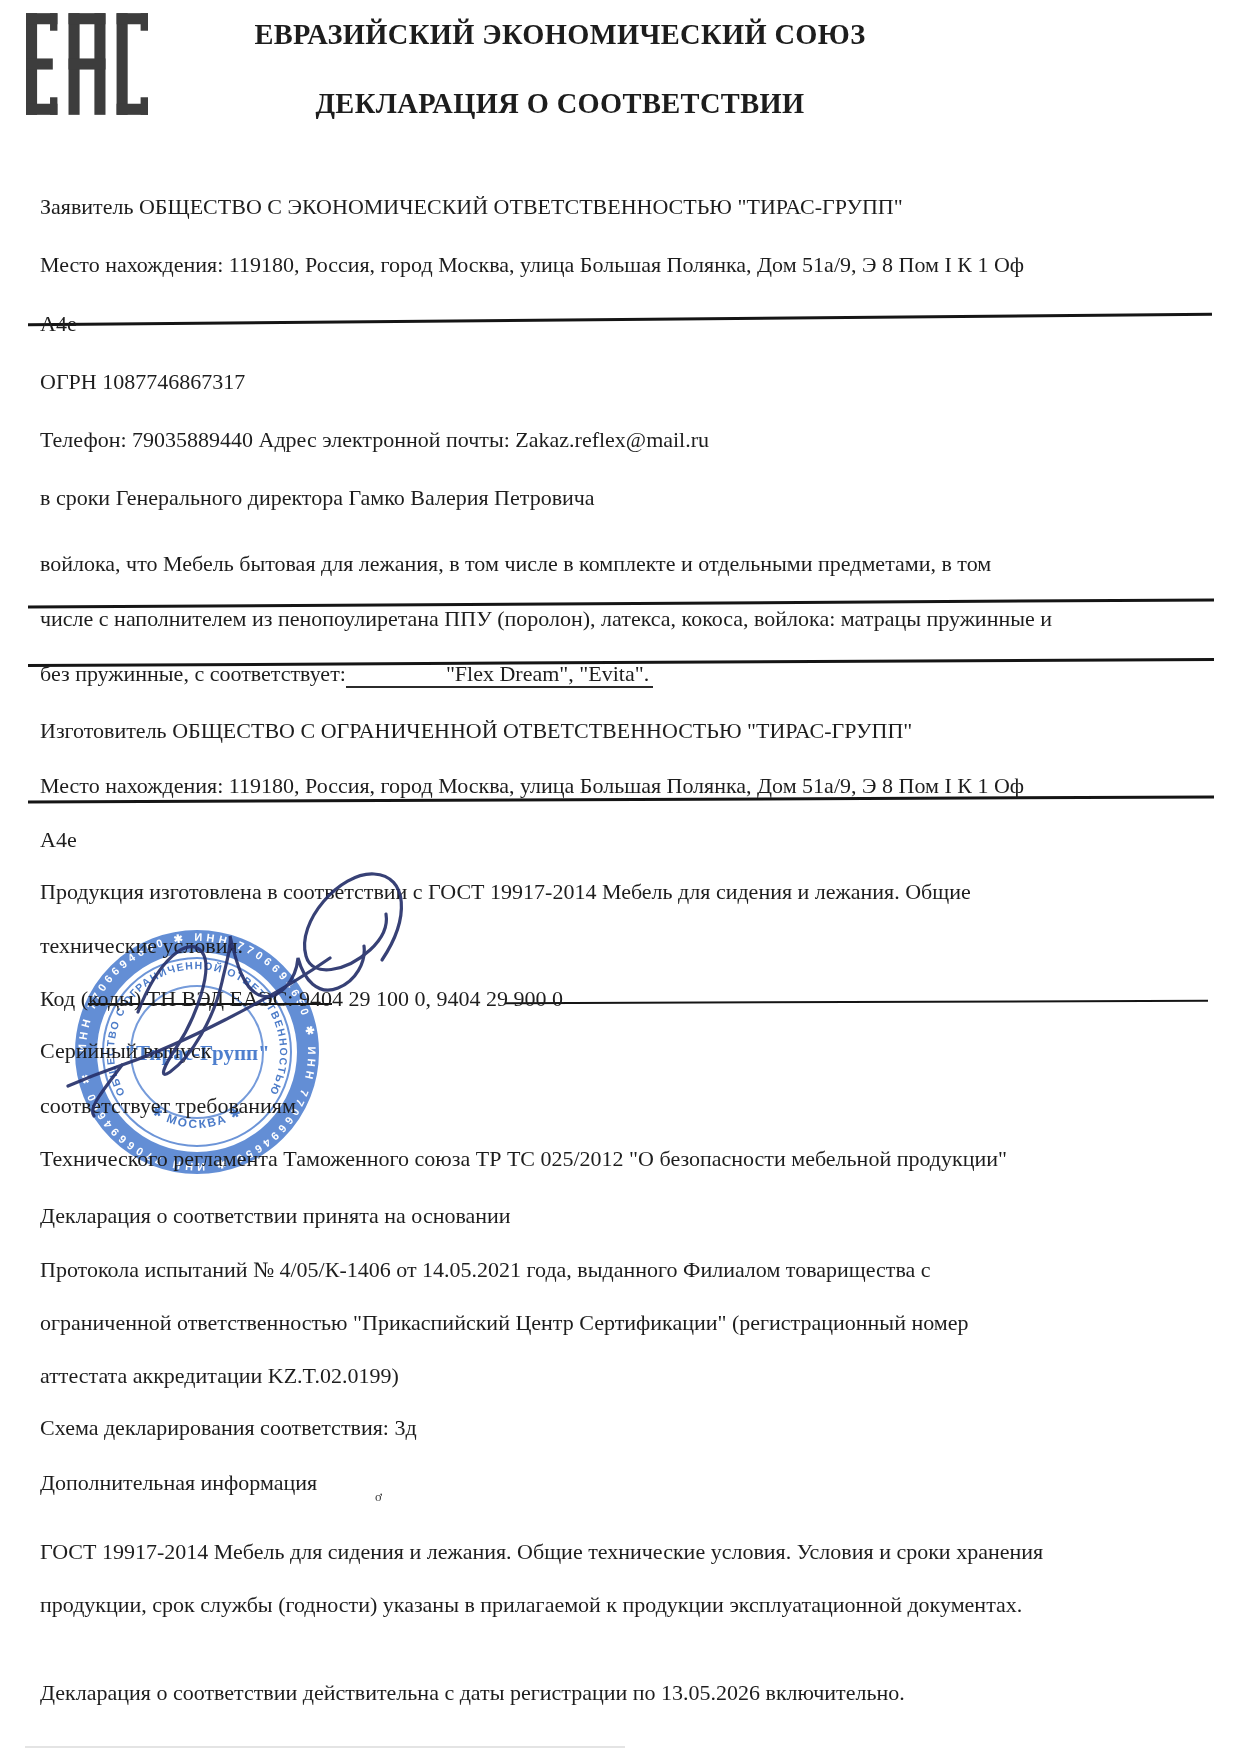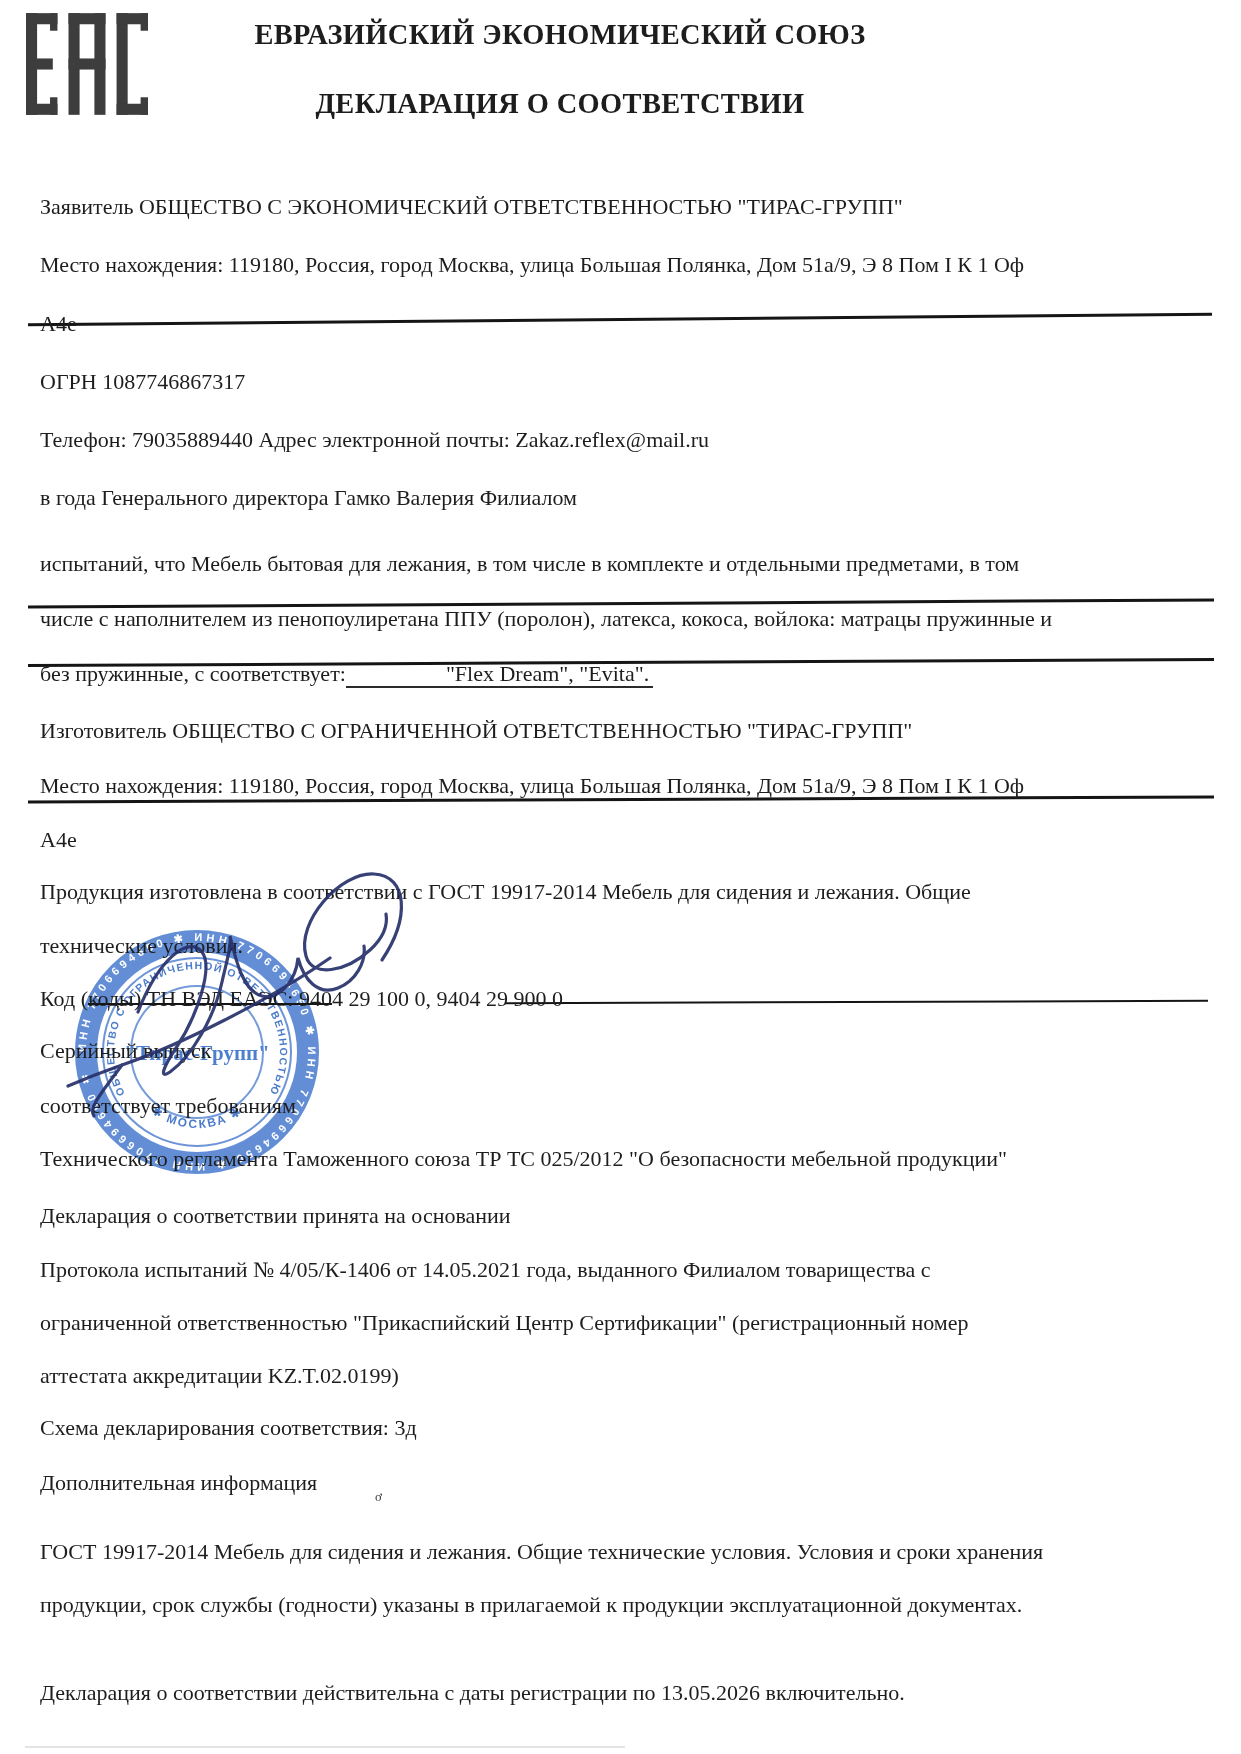--- a/index.html
+++ b/index.html
@@ -47,25 +47,25 @@
   </svg>
 
   <div class="ttl txt" style="top:18px;">ЕВРАЗИЙСКИЙ ЭКОНОМИЧЕСКИЙ СОЮЗ</div>
   <div class="ttl txt" style="top:54px;">ДЕКЛАРАЦИЯ О СООТВЕТСТВИИ</div>
 
   <div class="bl txt" style="top:128px;"><span class="b">Заявитель</span><span> ОБЩЕСТВО С ЭКОНОМИЧЕСКИЙ ОТВЕТСТВЕННОСТЬЮ "ТИРАС-ГРУПП"</span></div>
   <div class="bl txt" style="top:160px;">Место нахождения: 119180, Россия, город Москва, улица Большая Полянка, Дом 51а/9, Э 8 Пом I К 1 Оф</div>
   <div class="bl txt" style="top:193px;">А4е</div>
   <div class="bl txt" style="top:225px;">ОГРН 1087746867317</div>
   <div class="bl txt" style="top:257px;">Телефон: 79035889440 Адрес электронной почты: Zakaz.reflex@mail.ru</div>
-  <div class="bl txt" style="top:289px;"><span class="b">в года</span><span> Генерального директора Гамко Валерия Филиалом</span></div>
+  <div class="bl txt" style="top:289px;"><span class="b">в сроки</span><span> Генерального директора Гамко Валерия Петровича</span></div>
 
   <div class="rule" style="top:318px;left:28px;width:1184px;transform:rotate(-0.5deg);"></div>
 
-  <div class="bl txt" style="top:329px;"><span class="b">испытаний, что</span><span> Мебель бытовая для лежания, в том числе в комплекте и отдельными предметами, в том</span></div>
+  <div class="bl txt" style="top:329px;"><span class="b">войлока, что</span><span> Мебель бытовая для лежания, в том числе в комплекте и отдельными предметами, в том</span></div>
   <div class="bl txt" style="top:358px;">числе с наполнителем из пенопоулиретана ППУ (поролон), латекса, кокоса, войлока: матрацы пружинные и</div>
   <div class="bl txt" style="top:387px;"><span>без пружинные, с соответствует:</span><span class="marks">"Flex Dream", "Evita".</span></div>
   <div class="bl txt" style="top:418px;">Изготовитель ОБЩЕСТВО С ОГРАНИЧЕННОЙ ОТВЕТСТВЕННОСТЬЮ "ТИРАС-ГРУПП"</div>
   <div class="bl txt" style="top:447px;">Место нахождения: 119180, Россия, город Москва, улица Большая Полянка, Дом 51а/9, Э 8 Пом I К 1 Оф</div>
   <div class="bl txt" style="top:475px;">А4е</div>
   <div class="bl txt" style="top:501px;">Продукция изготовлена в соответствии с ГОСТ 19917-2014 Мебель для сидения и лежания. Общие</div>
   <div class="bl txt" style="top:529px;">технические условия.</div>
   <div class="bl txt" style="top:556px;">Код (коды) ТН ВЭД ЕАЭС: 9404 29 100 0, 9404 29 900 0</div>
   <div class="bl txt" style="top:582px;">Серийный выпуск</div>
 

